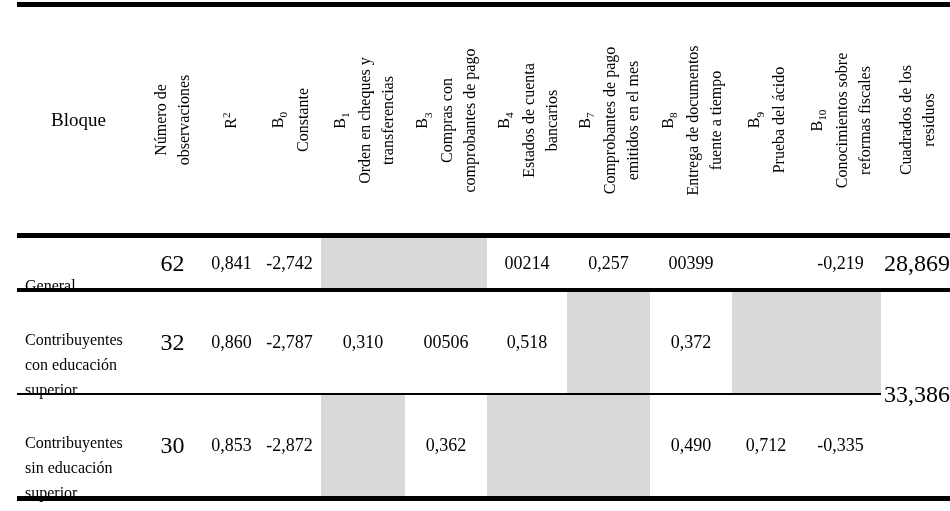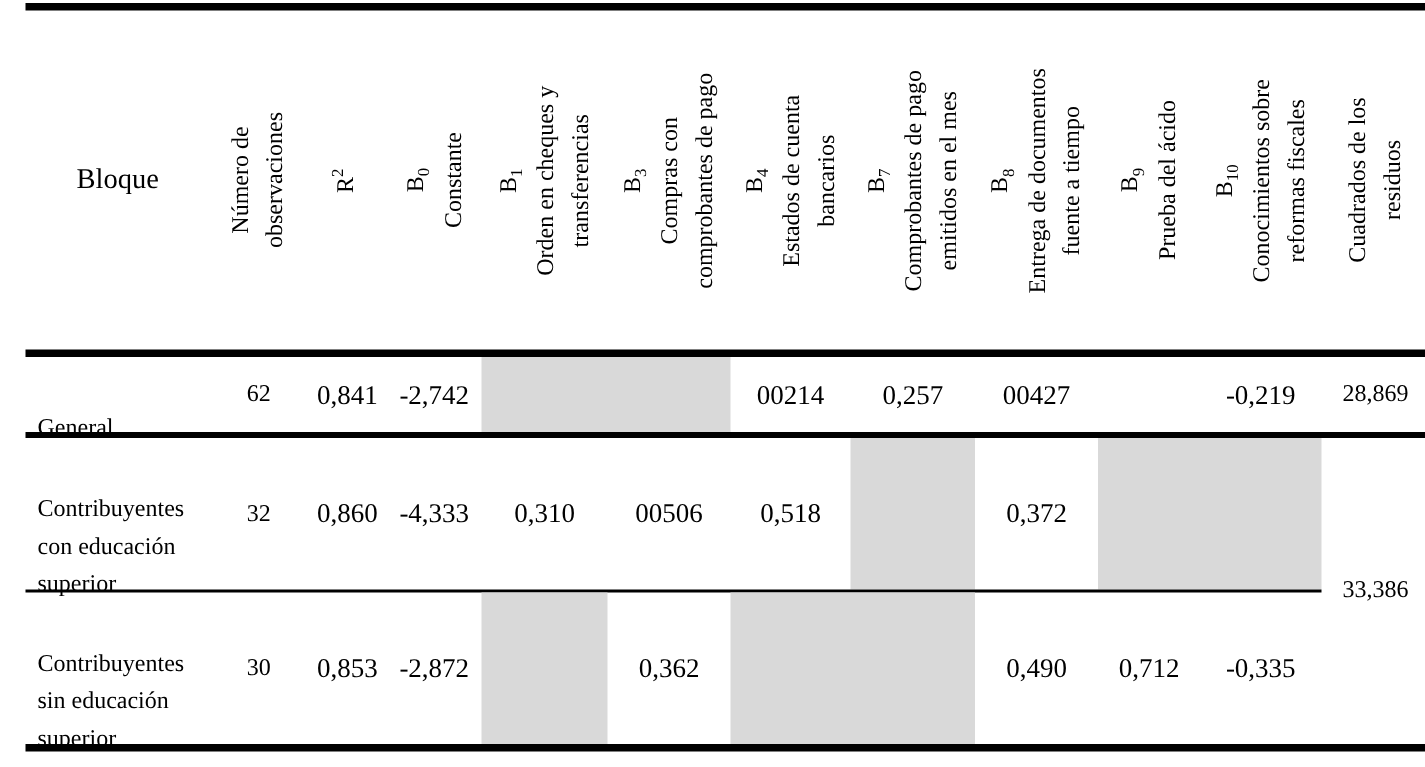--- a/index.html
+++ b/index.html
@@ -27,21 +27,21 @@
     text-align:center;
     font-size:16px;
     line-height:23px;
     white-space:nowrap;
   }
   .sym{margin-bottom:2px;}
   sub{font-size:70%;line-height:0;}
   sup{font-size:70%;line-height:0;}
   
   .v{display:flex;align-items:center;justify-content:center;font-size:18px;}
-  .vl{display:flex;align-items:center;justify-content:center;font-size:16px;}
+  .vl{display:flex;align-items:center;justify-content:center;font-size:24px;}
   .lbl{
     display:flex;flex-direction:column;justify-content:center;align-items:flex-start;
     padding-left:8px;font-size:16px;line-height:25px;margin-top:44px;
   }
   .shade{}
 </style>
 </head>
 <body>
 
 <div class="table-wrap">
@@ -137,34 +137,34 @@
 
     <div class="lbl" style="grid-area:3/1">
       <div>General</div>
     </div>
     <div class="vl" style="grid-area:3/2">62</div>
     <div class="v" style="grid-area:3/3">0,841</div>
     <div class="v" style="grid-area:3/4">-2,742</div>
     <div class="shade" style="grid-area: 3 / 5 / auto / span 2; background-color: rgb(217, 217, 217);"></div>
     <div class="v" style="grid-area:3/7">00214</div>
     <div class="v" style="grid-area:3/8">0,257</div>
-    <div class="v" style="grid-area:3/9">00427</div>
+    <div class="v" style="grid-area:3/9">00399</div>
     <div class="v" style="grid-area:3/11">-0,219</div>
     <div class="vl" style="grid-area:3/12">28,869</div>
 
     <div class="rule" style="grid-area: 4 / 1 / auto / -1; background-color: rgb(0, 0, 0);"></div>
 
     <div class="lbl" style="grid-area:5/1">
       <div>Contribuyentes</div>
       <div>con educación</div>
       <div>superior</div>
     </div>
     <div class="vl" style="grid-area:5/2">32</div>
     <div class="v" style="grid-area:5/3">0,860</div>
-    <div class="v" style="grid-area:5/4">-4,333</div>
+    <div class="v" style="grid-area:5/4">-2,787</div>
     <div class="v" style="grid-area:5/5">0,310</div>
     <div class="v" style="grid-area:5/6">00506</div>
     <div class="v" style="grid-area:5/7">0,518</div>
     <div class="shade" style="grid-area: 5 / 8; background-color: rgb(217, 217, 217);"></div>
     <div class="v" style="grid-area:5/9">0,372</div>
     <div class="shade" style="grid-area: 5 / 10 / auto / span 2; background-color: rgb(217, 217, 217);"></div>
 
     <div class="vl" style="grid-row:5/8;grid-column:12">33,386</div>
 
     <div class="rule" style="grid-area: 6 / 1 / auto / 12; background-color: rgb(0, 0, 0);"></div>

